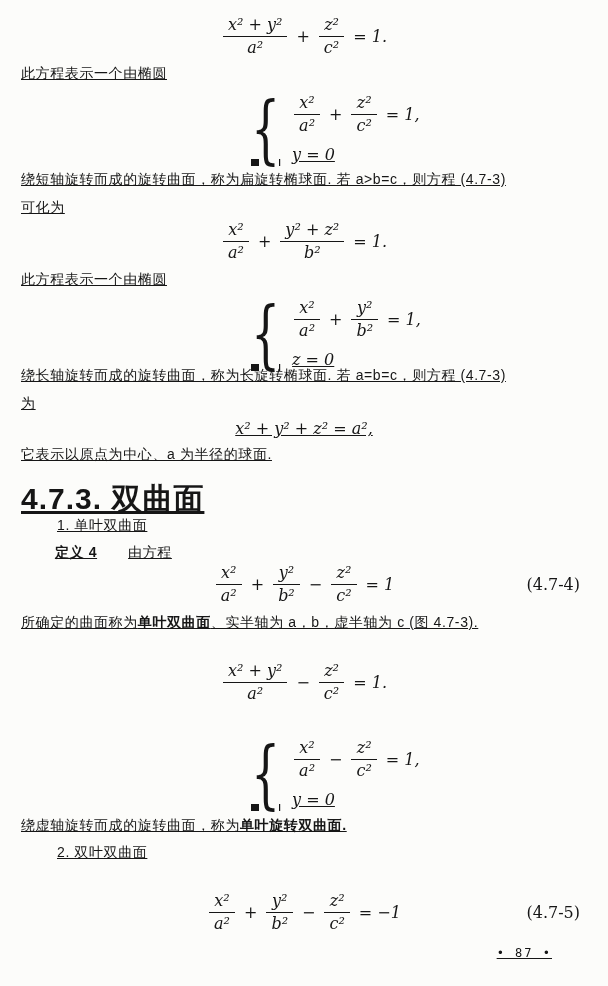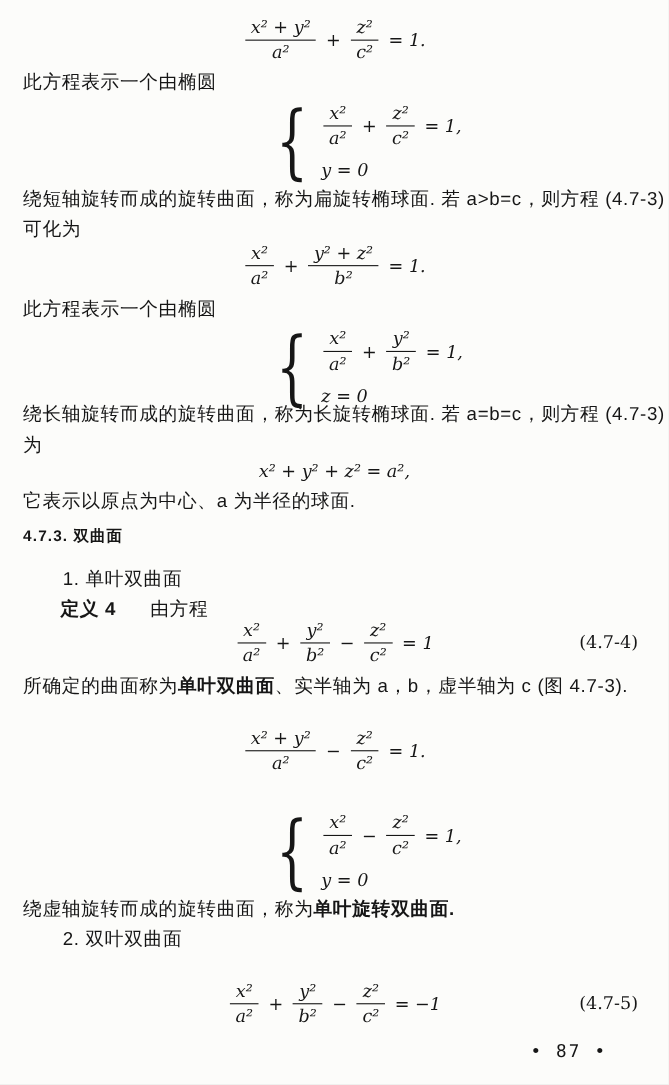--- a/index.html
+++ b/index.html
@@ -2,39 +2,39 @@
 <html><head>
 <meta charset="utf-8">
 <style>
   * { margin:0; padding:0; box-sizing:border-box; }
   html,body { background:#e8e8e6; }
   body { font-family:"Liberation Sans", sans-serif; }
   .page {
     position:relative; width:608px; height:986px; margin:0 auto;
     background:#fcfcfa; color:#161616; overflow:hidden;
   }
-  .abs { position:absolute; }
-  .cn { font-size:17px; letter-spacing:0.6px; line-height:1.35; }
+  .abs { position:absolute;text-decoration:underline; }
+  .cn { font-size:14px; letter-spacing:0.6px; line-height:1.35; }
   .bold { font-weight:bold; }
-  .heading { font-size:14px; letter-spacing:1px; font-weight:bold; font-family:"Liberation Sans",sans-serif; }
+  .heading { font-size:30px; letter-spacing:1px; font-weight:bold; font-family:"Liberation Sans",sans-serif; }
   .math { font-family:"DejaVu Serif", serif; font-style:italic; font-size:16px; }
   .center { left:0; right:0; text-align:center; }
   .frac { display:inline-block; vertical-align:middle; text-align:center; margin:0 2px; line-height:1.1; }
   .frac .num { display:block; padding:0 5px 2px; border-bottom:1.5px solid #161616; }
   .frac .den { display:block; padding:2px 5px 0; }
   .op  { display:inline-block; margin:0 7px; vertical-align:middle; }
   .rhs { display:inline-block; margin-left:7px; vertical-align:middle; }
   .tag { position:absolute; right:28px; top:50%; transform:translateY(-50%); font-style:normal; }
   .system { display:flex; align-items:center; }
   .brace { font-family:"DejaVu Serif",serif; font-style:normal; font-size:74px; font-weight:100;
            line-height:0.95; transform:scaleX(0.62); transform-origin:left center; margin-right:-6px; }
   .sys-rows { display:flex; flex-direction:column; gap:11px; }
   .sys-row { white-space:nowrap; }
   .ml { margin-left:31px; }
-  .pagenum { font-size:16px; letter-spacing:2px; font-family:"DejaVu Sans Mono", monospace; }
+  .pagenum { font-size:12px; letter-spacing:2px; font-family:"DejaVu Sans Mono", monospace; }
 </style>
 </head>
 <body>
 
 <div class="page">
 
   <div class="abs center math" style="top:16px;">
     <span class="frac"><span class="num">x² + y²</span><span class="den">a²</span></span><span class="op">+</span><span class="frac"><span class="num">z²</span><span class="den">c²</span></span><span class="rhs">= 1.</span>
   </div>
 

